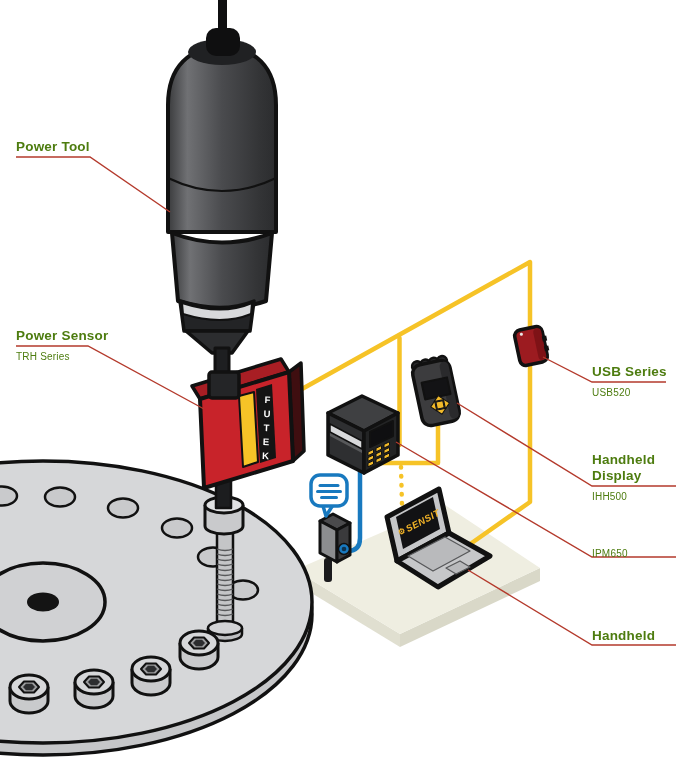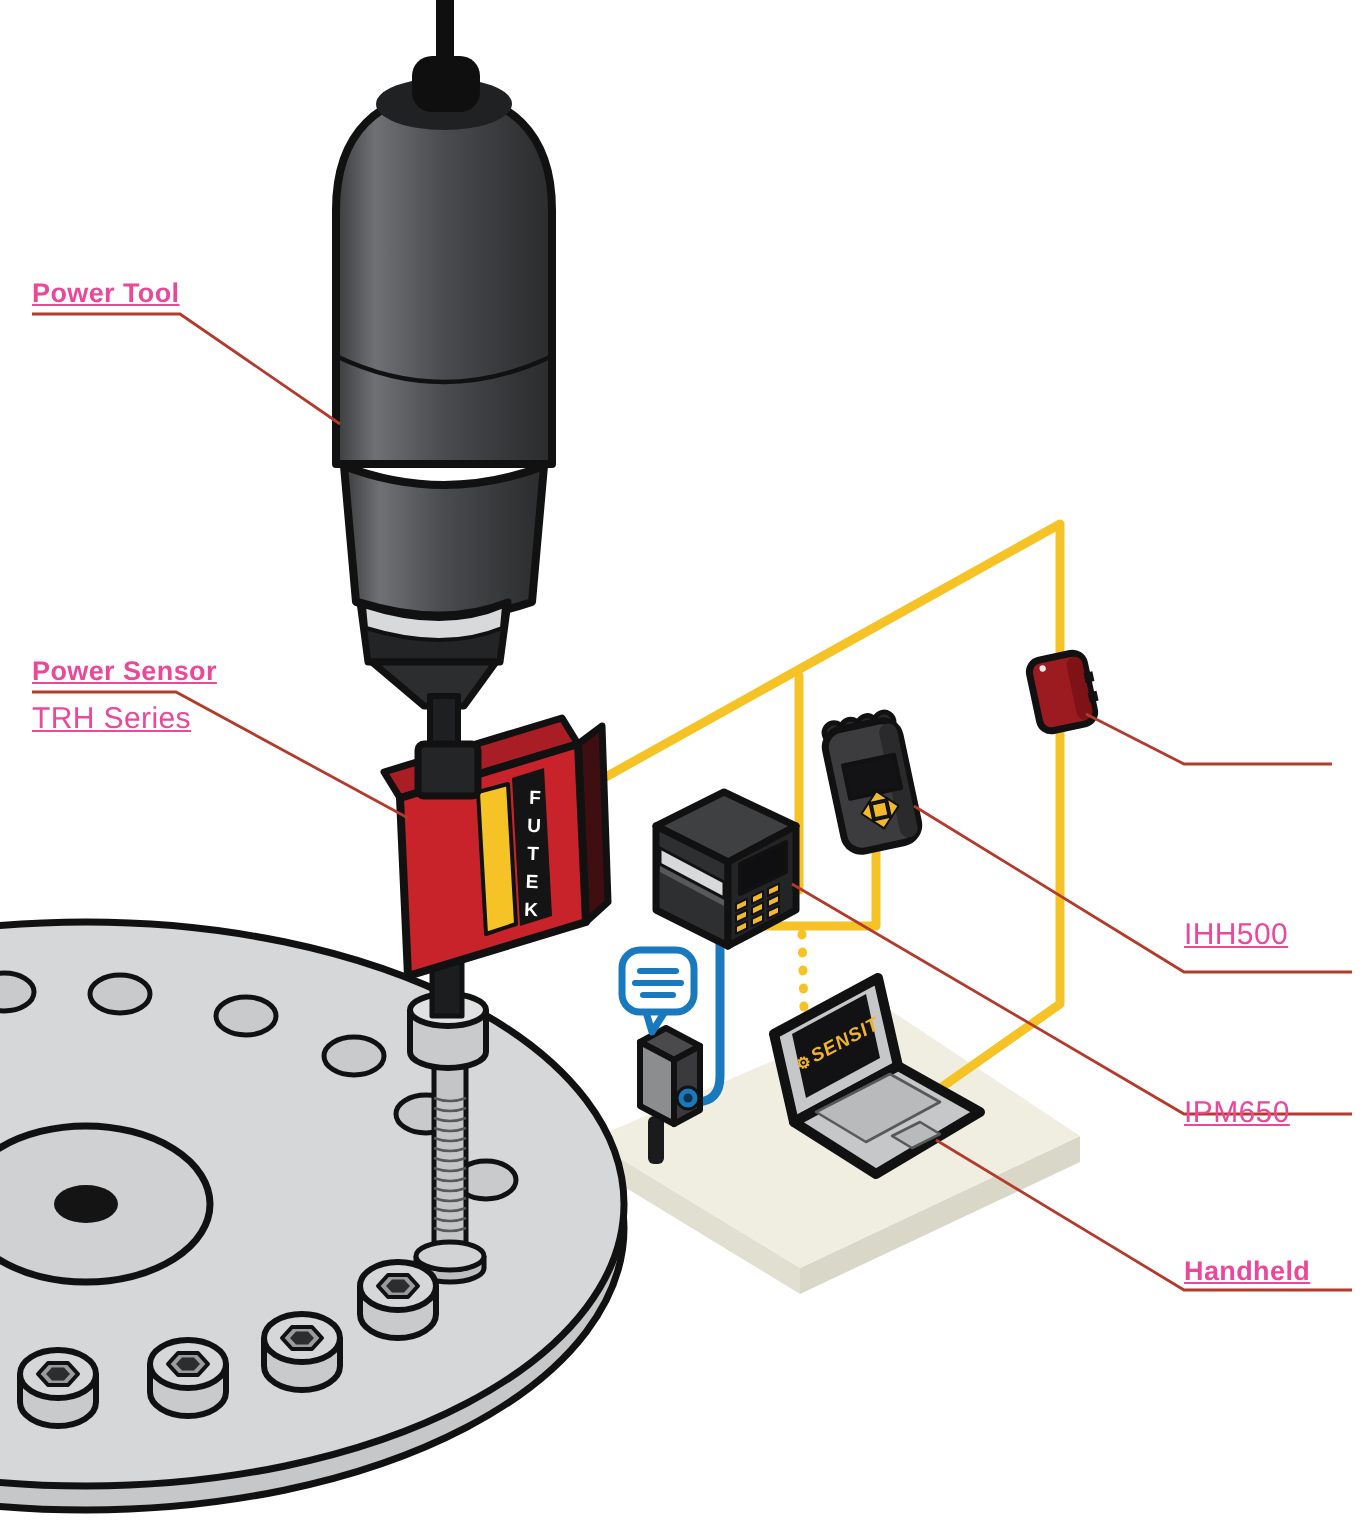--- a/index.html
+++ b/index.html
@@ -1,21 +1,21 @@
 <!DOCTYPE html>
 <html><head>
 <meta charset="utf-8">
 <style>
   html,body{margin:0;padding:0;background:#fff;}
   #stage{position:relative;width:680px;height:763px;background:#fff;overflow:hidden;
          font-family:"Liberation Sans",sans-serif;}
   #art{position:absolute;left:0;top:0;}
-  .label{position:absolute;color:#ec4899;text-decoration:underline;}
+  .label{position:absolute;color:#4d7c0f;}
   .label-title{font-size:13.5px;font-weight:600;letter-spacing:.2px;line-height:16px;}
-  .label-sub{font-size:15px;font-weight:400;margin-top:7px;letter-spacing:.2px;}
+  .label-sub{font-size:10px;font-weight:400;margin-top:7px;letter-spacing:.2px;}
   .futek{position:absolute;left:257px;top:394px;width:18px;height:68px;
          writing-mode:vertical-rl;text-orientation:upright;
          font-weight:bold;font-size:9.5px;color:#ffffff;letter-spacing:3px;
          transform:rotate(2deg);text-align:center;line-height:18px;}
   .sensit{position:absolute;left:390px;top:516px;width:58px;height:13px;
           transform:rotate(-28deg);color:#f2b327;font-style:italic;font-weight:bold;
           font-size:9.5px;display:flex;align-items:center;justify-content:center;
           gap:1px;letter-spacing:.5px;}
   .sensit .gear{font-style:normal;font-size:8px;}
 </style>
@@ -233,22 +233,27 @@
 
 <div class="label" style="left:16px;top:139px">
   <div class="label-title">Power Tool</div>
 </div>
 
 <div class="label" style="left:16px;top:328px">
   <div class="label-title">Power Sensor</div>
   <div class="label-sub">TRH Series</div>
 </div>
 
+<div class="label" style="left:592px;top:364px">
+  <div class="label-title">USB Series</div>
+  <div class="label-sub">USB520</div>
+</div>
 
 <div class="label" style="left:592px;top:452px;width:80px">
+  <div class="label-title">Handheld Display</div>
   <div class="label-sub">IHH500</div>
 </div>
 
 <div class="label" style="left:592px;top:541px">
   <div class="label-sub">IPM650</div>
 </div>
 
 <div class="label" style="left:592px;top:628px">
   <div class="label-title">Handheld</div>
 </div>

